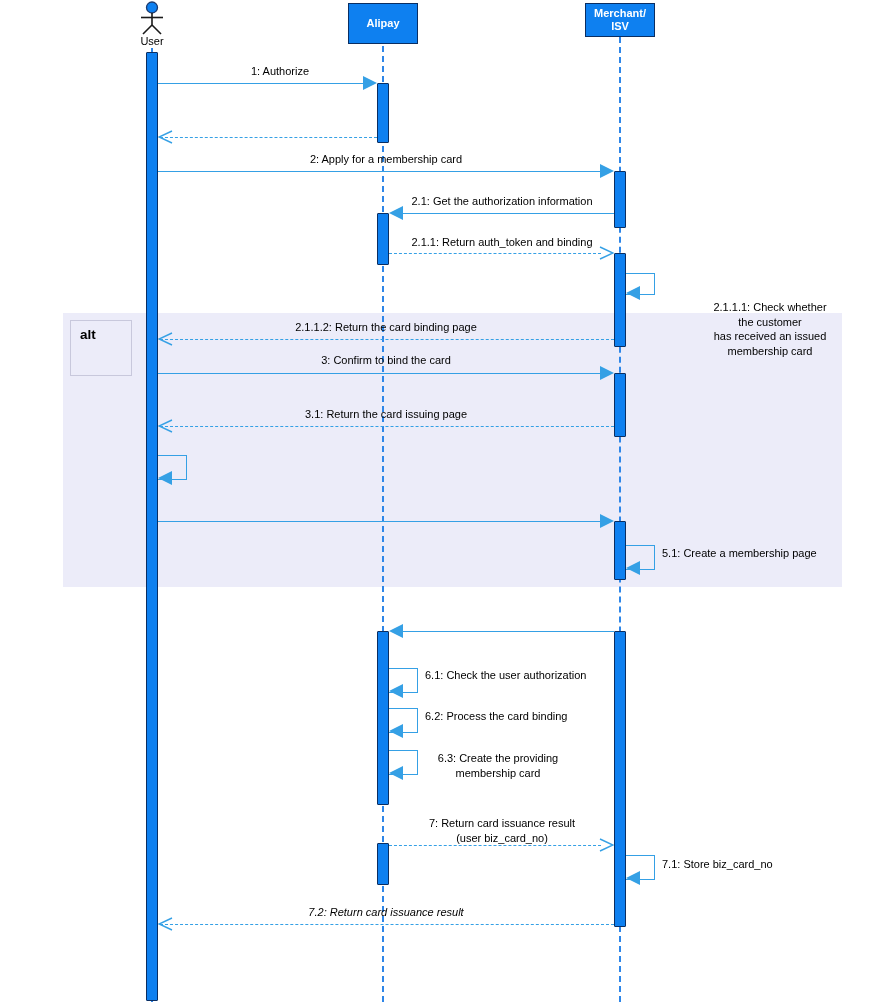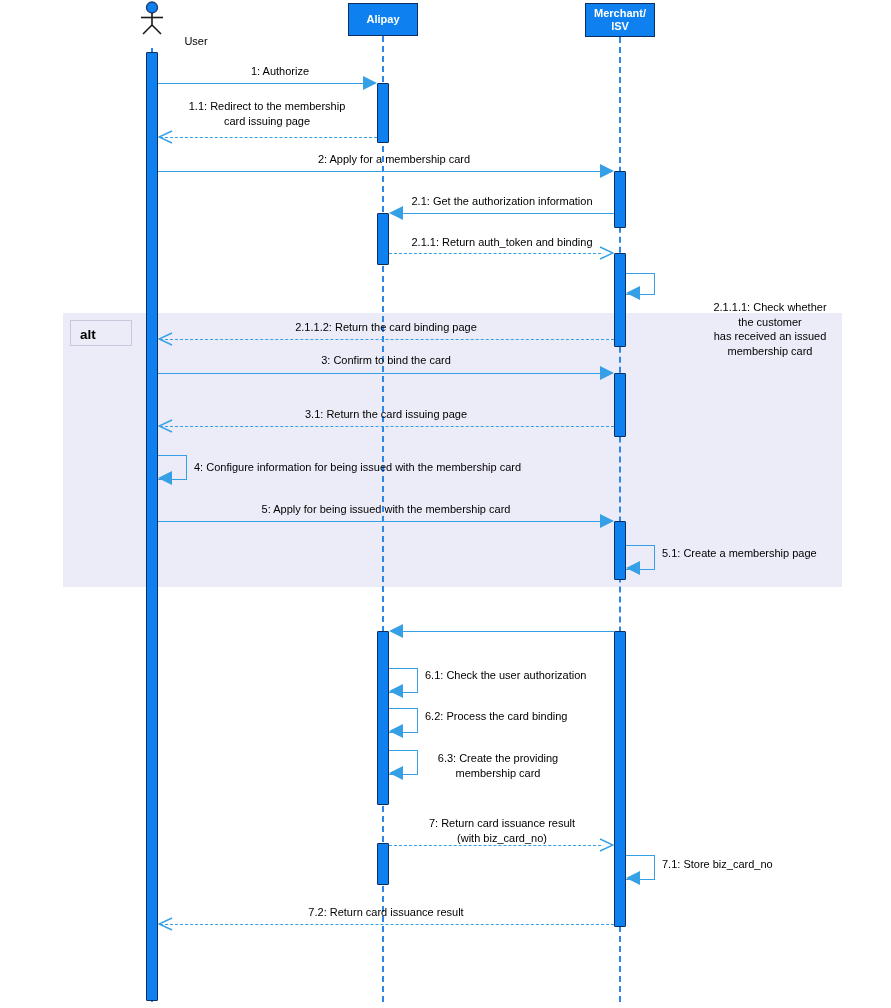--- a/index.html
+++ b/index.html
@@ -12,79 +12,77 @@
   .frame{position:absolute;background:var(--frame-bg);}
   .frame-label{position:absolute;border:1px solid var(--frame-border);box-sizing:border-box;
                font-weight:bold;font-size:13.5px;padding:6px 0 0 9px;}
   .lifeline{position:absolute;width:0;border-left:2px dashed var(--lifeline);}
   .act{position:absolute;width:12px;background:var(--node-fill);border:1px solid var(--node-border);
        box-sizing:border-box;border-radius:1px;}
   .pbox{position:absolute;background:var(--node-fill);border:1px solid var(--node-border);
         box-sizing:border-box;color:var(--box-text);display:flex;align-items:center;justify-content:center;
         text-align:center;white-space:pre-line;font-weight:600;font-size:11px;line-height:13px;}
   .actor-svg{position:absolute;}
-  .actor-label{position:absolute;transform:translateX(-50%);text-align:center;margin-left:44px;}
+  .actor-label{position:absolute;transform:translateX(-50%);text-align:center;}
   .msg-line{position:absolute;height:0;border-top:1.4px solid var(--line);}
   .dashed{border-top-style:dashed;}
   .msg-label{position:absolute;text-align:center;white-space:pre-line;line-height:14.5px;
              transform:translateX(-50%);}
   .msg-label.left-align{transform:none;text-align:left;}
   .arr{position:absolute;width:0;height:0;border-top:7px solid transparent;border-bottom:7px solid transparent;}
   .arr.right{border-left:14px solid var(--line);}
   .arr.left{border-right:14px solid var(--line);}
   .loop{position:absolute;width:28px;height:23px;border:1.4px solid var(--line);border-left:none;}
   .open-arr{position:absolute;color:var(--line);}
 </style>
 </head>
 <body>
 
 <div class="diagram">
 
   <div class="frame" style="left:63px;top:313px;width:779px;height:274px;"></div>
-  <div class="frame-label" style="left:70px;top:320px;width:62px;height:26px;">alt</div>
+  <div class="frame-label" style="left:70px;top:320px;width:62px;height:56px;">alt</div>
 
   <div class="lifeline" style="left:151px;top:48px;height:954px;"></div>
   <div class="lifeline" style="left:382px;top:36px;height:966px;"></div>
   <div class="lifeline" style="left:619px;top:37px;height:965px;"></div>
 
   <svg class="actor-svg" style="left:134px;top:0;" width="36" height="35" viewBox="0 0 36 35">
     <circle cx="18" cy="7.5" r="5.5" fill="var(--node-fill)" stroke="#1d3a6e" stroke-width="1.3"></circle>
     <line x1="18" y1="13" x2="18" y2="25" stroke="#1a1a1a" stroke-width="1.6"></line>
     <line x1="7" y1="17.5" x2="29" y2="17.5" stroke="#1a1a1a" stroke-width="1.6"></line>
     <line x1="18" y1="25" x2="9" y2="34" stroke="#1a1a1a" stroke-width="1.6"></line>
     <line x1="18" y1="25" x2="27" y2="34" stroke="#1a1a1a" stroke-width="1.6"></line>
   </svg>
   <div class="actor-label" style="left:152px;top:35px;">User</div>
-  <div class="pbox" style="left:348px;top:3px;width:70px;height:33px;">Alipay</div>
+  <div class="pbox" style="left:348px;top:3px;width:70px;height:41px;">Alipay</div>
   <div class="pbox" style="left:585px;top:3px;width:70px;height:34px;">Merchant/
 ISV</div>
 
   <div class="act" style="left:146px;top:52px;height:949px;"></div>
   <div class="act" style="left:377px;top:83px;height:60px;"></div>
   <div class="act" style="left:614px;top:171px;height:57px;"></div>
   <div class="act" style="left:377px;top:213px;height:52px;"></div>
   <div class="act" style="left:614px;top:253px;height:94px;"></div>
   <div class="act" style="left:614px;top:373px;height:64px;"></div>
   <div class="act" style="left:614px;top:521px;height:59px;"></div>
   <div class="act" style="left:377px;top:631px;height:174px;"></div>
   <div class="act" style="left:614px;top:631px;height:296px;"></div>
   <div class="act" style="left:377px;top:843px;height:42px;"></div>
 
   <div class="msg-label" style="left:267px;top:64px;margin-left:13px;">1: Authorize</div>
   <div class="msg-line" style="left:158px;top:83px;width:206px;"></div>
   <div class="arr right" style="left:363px;top:76px;"></div>
 
-  <div class="msg-label" style="left:267px;top:99px;">1.1: Redirect to the membership
-card issuing page</div>
   <div class="msg-line dashed" style="left:160px;top:137px;width:217px;"></div>
   <svg class="open-arr" style="left:158px;top:130px;" width="16" height="14" viewBox="0 0 16 14">
     <path d="M14 1 L1 7 L14 13" fill="none" stroke="currentColor" stroke-width="1.4"></path>
     </svg>
 
-  <div class="msg-label" style="left:394px;top:152px;">2: Apply for a membership card</div>
+  <div class="msg-label" style="left:386px;top:152px;">2: Apply for a membership card</div>
   <div class="msg-line" style="left:158px;top:171px;width:443px;"></div>
   <div class="arr right" style="left:600px;top:164px;"></div>
 
   <div class="msg-label" style="left:502px;top:194px;">2.1: Get the authorization information</div>
   <div class="msg-line" style="left:403px;top:213px;width:211px;"></div>
   <div class="arr left" style="left:389px;top:206px;"></div>
 
   <div class="msg-label" style="left:502px;top:235px;">2.1.1: Return auth_token and binding</div>
   <div class="msg-line dashed" style="left:389px;top:253px;width:212px;"></div>
   <svg class="open-arr" style="left:598px;top:246px;" width="16" height="14" viewBox="0 0 16 14">
@@ -107,23 +105,21 @@
   <div class="arr right" style="left:600px;top:366px;"></div>
 
   <div class="msg-label" style="left:386px;top:407px;text-align:right;">3.1: Return the card issuing page</div>
   <div class="msg-line dashed" style="left:160px;top:426px;width:454px;"></div>
   <svg class="open-arr" style="left:158px;top:419px;" width="16" height="14" viewBox="0 0 16 14">
     <path d="M14 1 L1 7 L14 13" fill="none" stroke="currentColor" stroke-width="1.4"></path>
     </svg>
 
   <div class="loop" style="left:158px;top:455px;"></div>
   <div class="arr left" style="left:158px;top:471px;"></div>
-  <div class="msg-label left-align" style="left:194px;top:460px;">4: Configure information for being issued with the membership card</div>
 
-  <div class="msg-label" style="left:386px;top:502px;">5: Apply for being issued with the membership card</div>
   <div class="msg-line" style="left:158px;top:521px;width:443px;"></div>
   <div class="arr right" style="left:600px;top:514px;"></div>
 
   <div class="loop" style="left:626px;top:545px;"></div>
   <div class="arr left" style="left:626px;top:561px;"></div>
   <div class="msg-label left-align" style="left:662px;top:546px;">5.1: Create a membership page</div>
 
   <div class="msg-line" style="left:403px;top:631px;width:211px;"></div>
   <div class="arr left" style="left:389px;top:624px;"></div>
 
@@ -134,29 +130,29 @@
   <div class="loop" style="left:389px;top:708px;"></div>
   <div class="arr left" style="left:389px;top:724px;"></div>
   <div class="msg-label left-align" style="left:425px;top:709px;">6.2: Process the card binding</div>
 
   <div class="loop" style="left:389px;top:750px;"></div>
   <div class="arr left" style="left:389px;top:766px;"></div>
   <div class="msg-label" style="left:498px;top:751px;">6.3: Create the providing
 membership card</div>
 
   <div class="msg-label" style="left:502px;top:816px;">7: Return card issuance result
-(with biz_card_no)</div>
+(user biz_card_no)</div>
   <div class="msg-line dashed" style="left:389px;top:845px;width:212px;"></div>
   <svg class="open-arr" style="left:598px;top:838px;" width="16" height="14" viewBox="0 0 16 14">
     <path d="M2 1 L15 7 L2 13" fill="none" stroke="currentColor" stroke-width="1.4"></path>
     </svg>
 
   <div class="loop" style="left:626px;top:855px;"></div>
   <div class="arr left" style="left:626px;top:871px;"></div>
   <div class="msg-label left-align" style="left:662px;top:857px;">7.1: Store biz_card_no</div>
 
-  <div class="msg-label" style="left:386px;top:905px;">7.2: Return card issuance result</div>
+  <div class="msg-label" style="left:386px;top:905px;font-style:italic;">7.2: Return card issuance result</div>
   <div class="msg-line dashed" style="left:160px;top:924px;width:454px;"></div>
   <svg class="open-arr" style="left:158px;top:917px;" width="16" height="14" viewBox="0 0 16 14">
     <path d="M14 1 L1 7 L14 13" fill="none" stroke="currentColor" stroke-width="1.4"></path>
     </svg>
 
 </div>
 
 </body></html>

